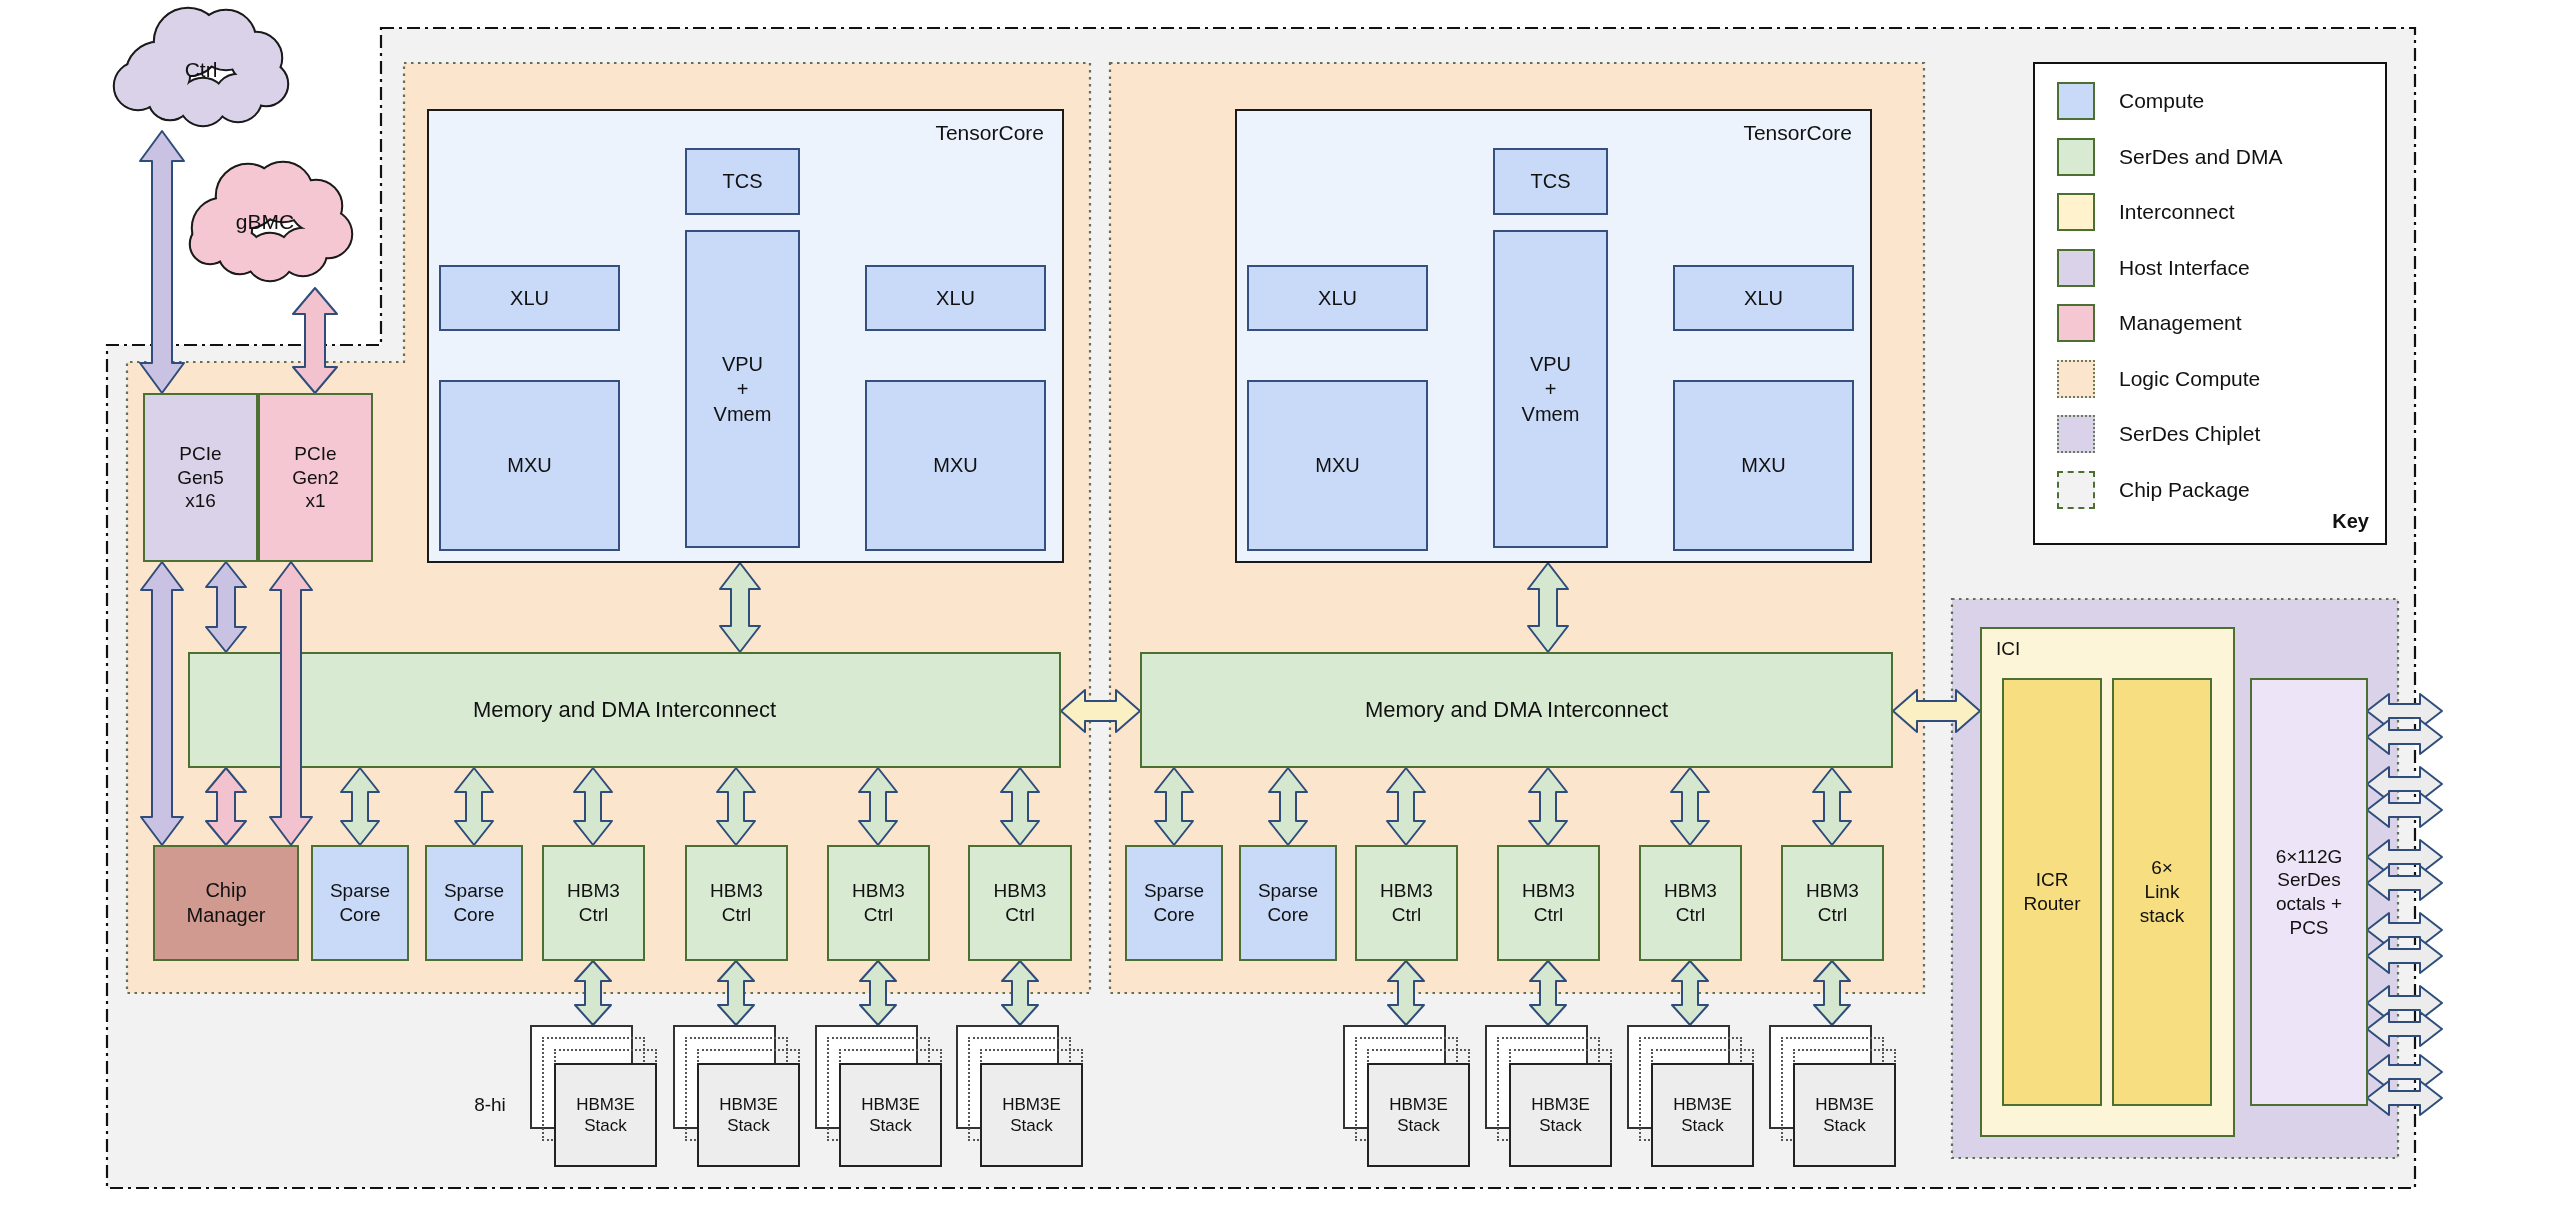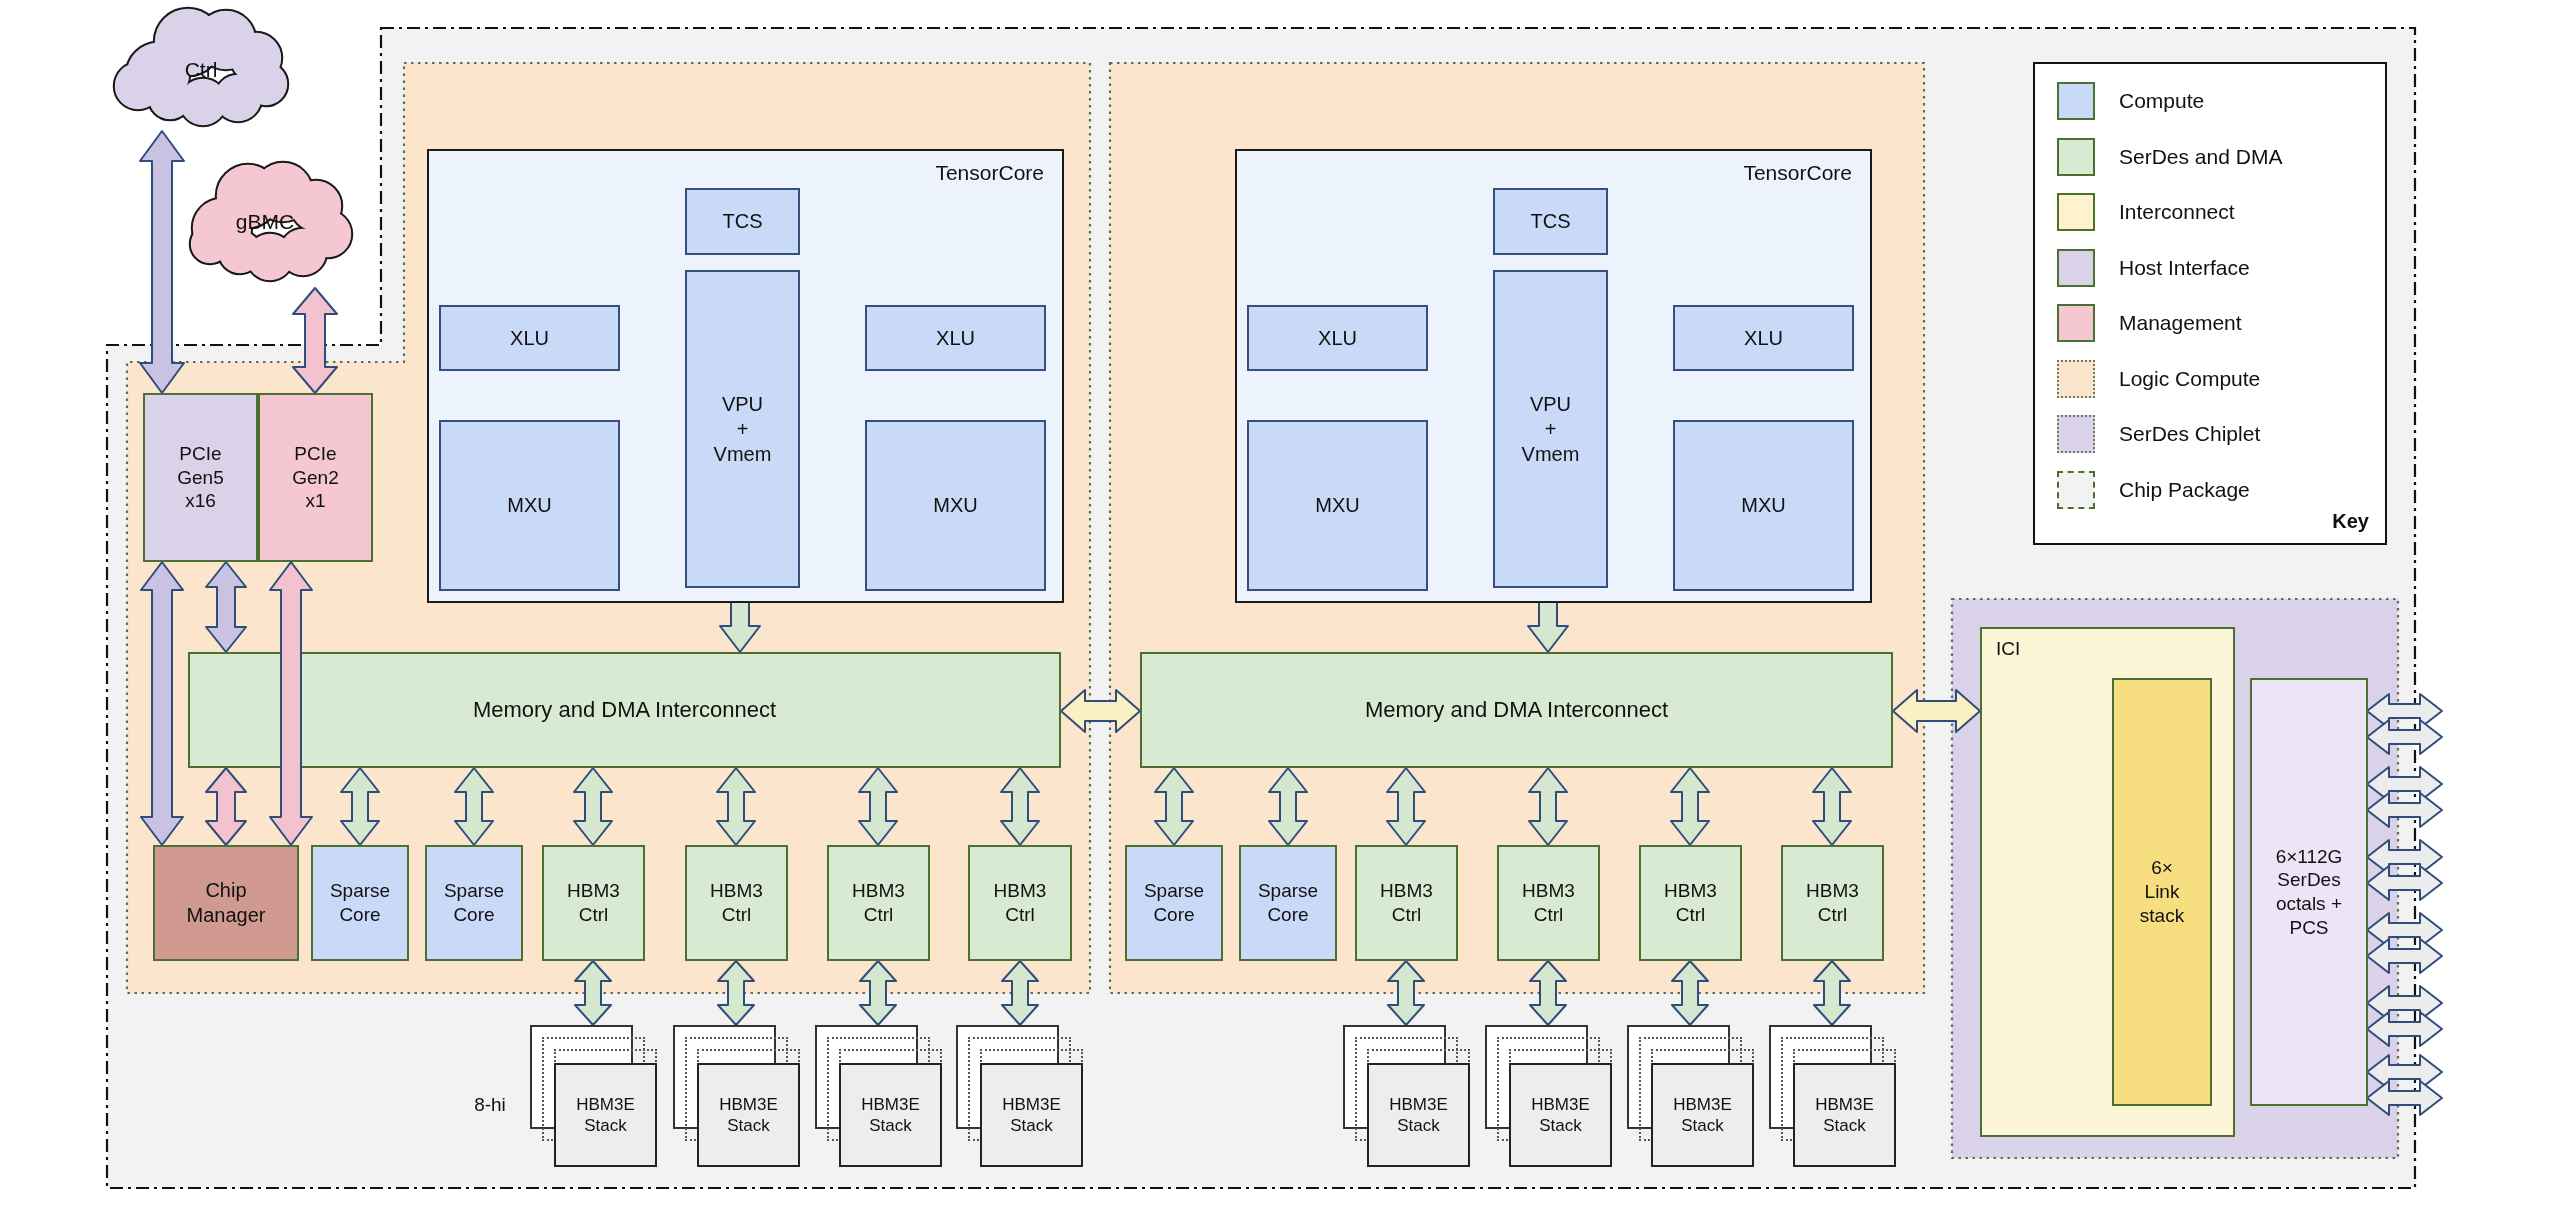--- a/index.html
+++ b/index.html
@@ -7,21 +7,21 @@
   svg.layer{position:absolute;left:0;top:0;pointer-events:none;}
   #box-layer{position:absolute;left:0;top:0;width:2554px;height:1212px;}
   .b{position:absolute;box-sizing:border-box;display:flex;align-items:center;justify-content:center;
      text-align:center;white-space:pre-line;line-height:1.25;font-size:20px;color:#111;}
   .purple{background:var(--c-host_interface);border:2px solid var(--c-border_green);font-size:19px;}
   .pink{background:var(--c-management);border:2px solid var(--c-border_green);font-size:19px;}
   .mgr{background:var(--c-chip_manager);border:2px solid var(--c-border_green);}
   .bar{background:var(--c-memory);border:2px solid var(--c-border_green);font-size:22px;}
   .blue{background:var(--c-compute);border:2px solid var(--c-border_green);font-size:19px;}
   .green{background:var(--c-memory);border:2px solid var(--c-border_green);font-size:19px;}
-  .tc{position:absolute;box-sizing:border-box;background:var(--c-tensorcore_bg);border:2.5px solid #1a1a1a;margin-top:40px;}
+  .tc{position:absolute;box-sizing:border-box;background:var(--c-tensorcore_bg);border:2.5px solid #1a1a1a;}
   .tc-title{position:absolute;top:10px;right:18px;font-size:21px;}
   .tcbox{background:var(--c-compute);border:2px solid var(--c-border_blue);}
   .ici{background:var(--c-ici_bg);border:2px solid var(--c-border_green);}
   .ici-title{position:absolute;top:8px;left:14px;font-size:19px;}
   .yel{background:var(--c-ici_inner);border:2px solid var(--c-border_green);font-size:19px;}
   .lav{background:var(--c-serdes_octals_bg);border:2px solid var(--c-border_green);font-size:19px;}
   .stack{position:absolute;}
   .stack .layer1{position:absolute;box-sizing:border-box;background:#fff;border:2px solid #333;}
   .stack .layerd{position:absolute;box-sizing:border-box;border:2px dotted #555;}
   .stack .front{position:absolute;box-sizing:border-box;background:var(--c-stack_front);border:2px solid #222;
@@ -238,20 +238,22 @@
         <div class="b tcbox" style="left: 256px; top: 37px; width: 115px; height: 67px;">TCS</div>
         <div class="b tcbox" style="left: 256px; top: 119px; width: 115px; height: 318px;">VPU
 +
 Vmem</div>
         <div class="b tcbox" style="left: 10px; top: 154px; width: 181px; height: 66px;">XLU</div>
         <div class="b tcbox" style="left: 436px; top: 154px; width: 181px; height: 66px;">XLU</div>
         <div class="b tcbox" style="left: 10px; top: 269px; width: 181px; height: 171px;">MXU</div>
         <div class="b tcbox" style="left: 436px; top: 269px; width: 181px; height: 171px;">MXU</div>
       </div>
       <div class="b ici" style="left: 1980px; top: 627px; width: 255px; height: 510px;"><span class="ici-title">ICI</span></div>
+      <div class="b yel" style="left: 2002px; top: 678px; width: 100px; height: 428px;">ICR
+Router</div>
       <div class="b yel" style="left: 2112px; top: 678px; width: 100px; height: 428px;">6×
 Link
 stack</div>
       <div class="b lav" style="left: 2250px; top: 678px; width: 118px; height: 428px;">6×112G
 SerDes
 octals +
 PCS</div>
       <div class="stack" style="left: 530px; top: 1025px; width: 128px; height: 143px;">
         <div class="layer1" style="left: 0px; top: 0px; width: 103px; height: 104px;"></div>
         <div class="layerd" style="left: 12px; top: 12px; width: 103px; height: 104px;"></div>

